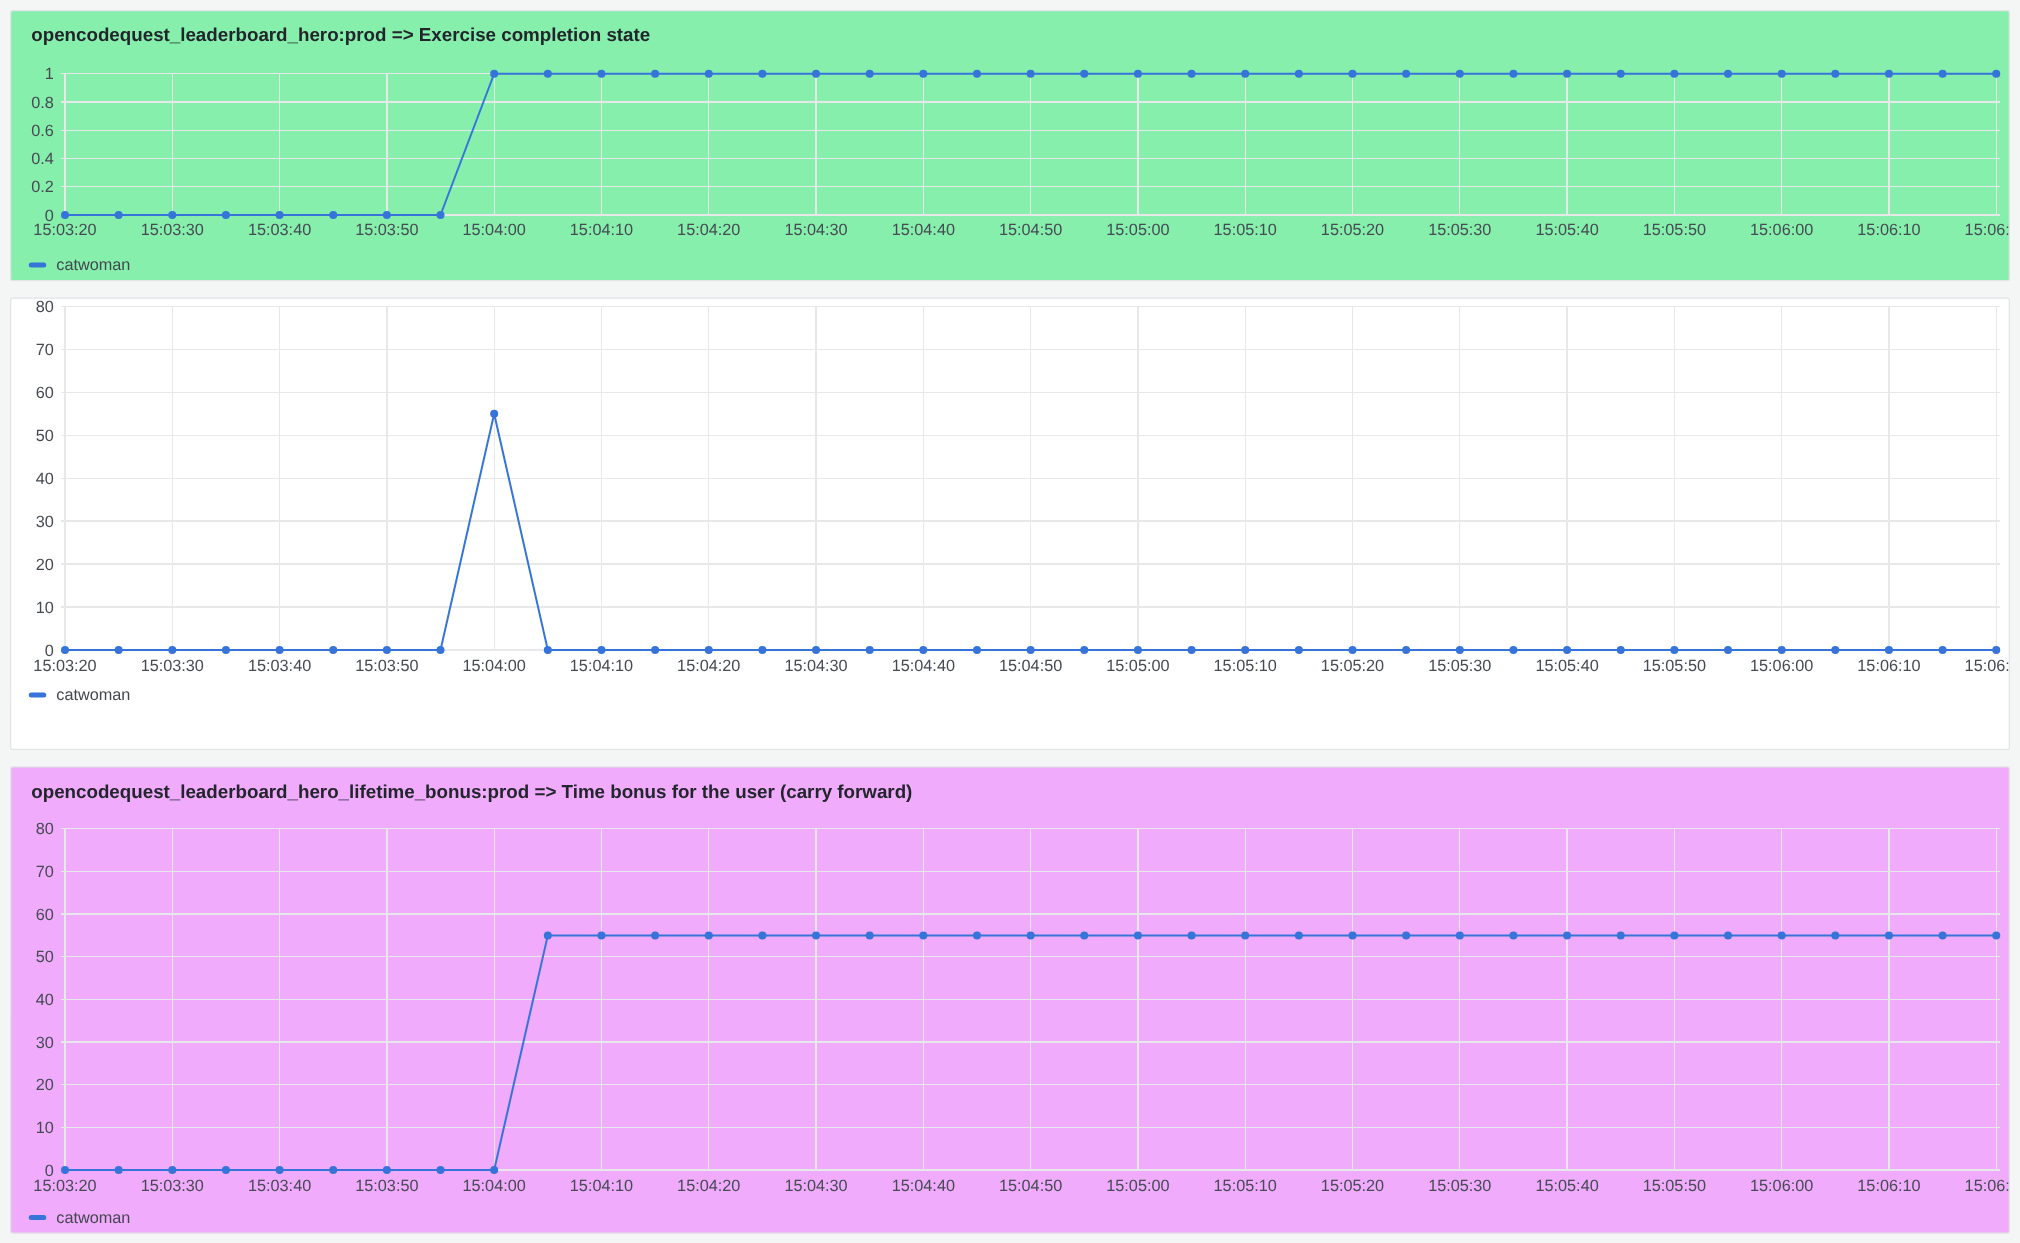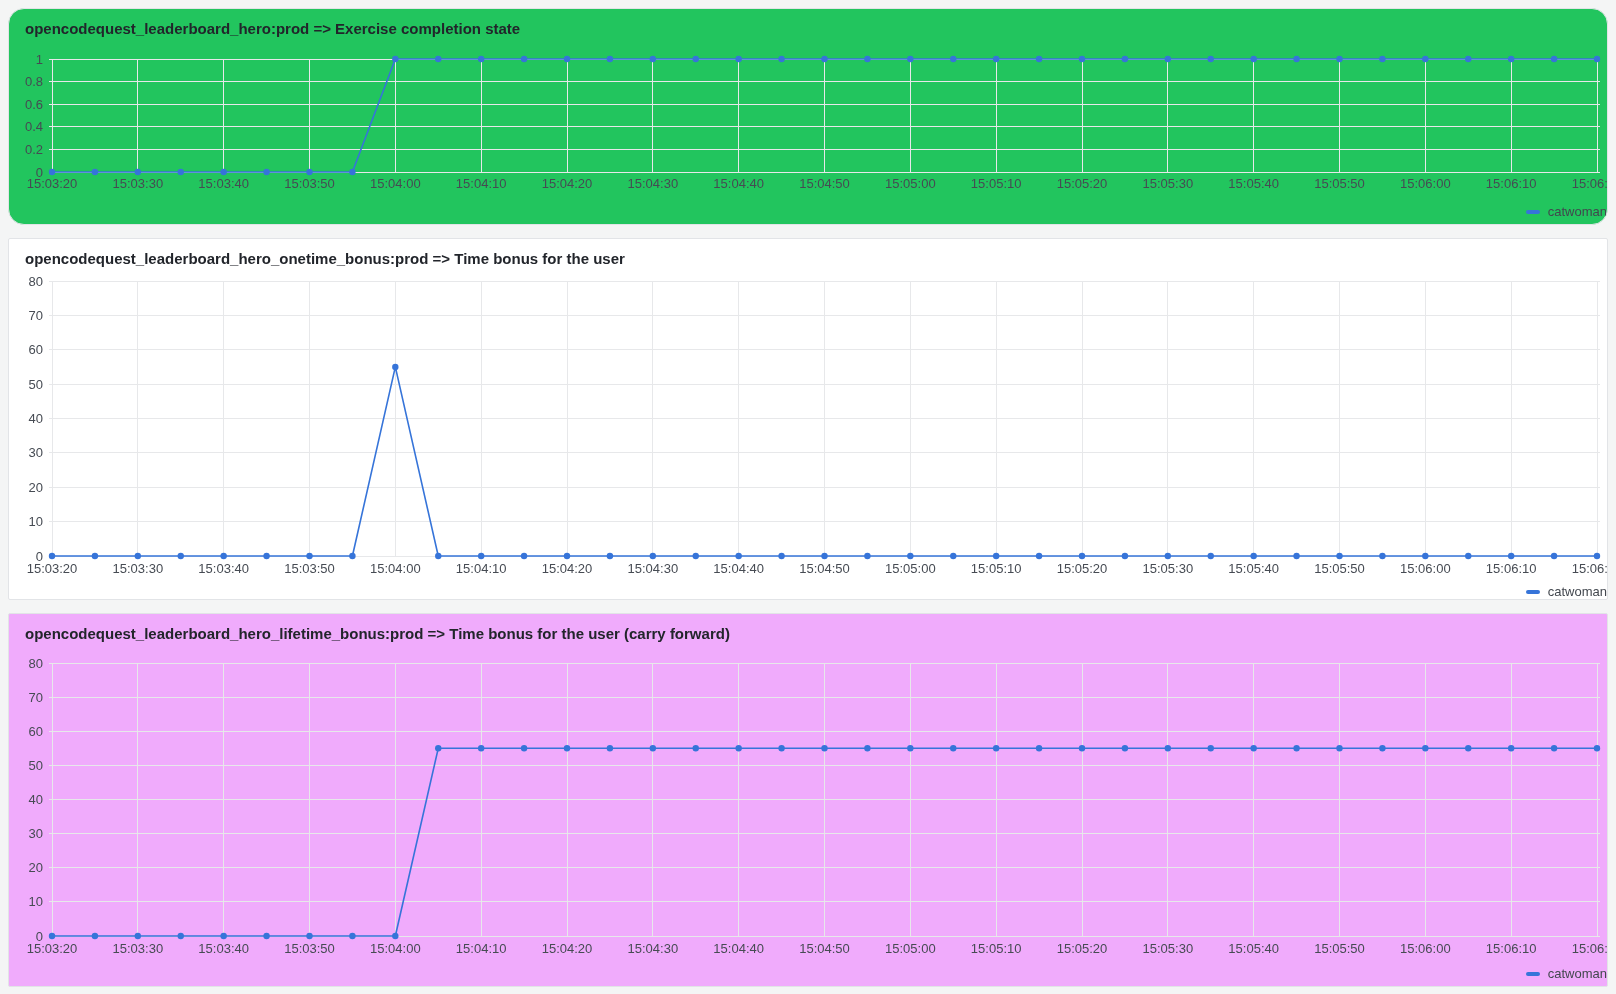--- a/index.html
+++ b/index.html
@@ -40,21 +40,20 @@
     font-weight: 600;
     color: #22252b;
     white-space: nowrap;
     cursor: pointer;
   }
   svg.chart { display: block; }
   .legend {
     margin: 4px 0 0 14px;
     display: flex;
     align-items: center;
-    justify-content: flex-end;
   }
   .legend-item {
     display: inline-flex;
     align-items: center;
     gap: 8px;
     font-size: 13px;
     color: #42474e;
     cursor: pointer;
   }
   .swatch {
@@ -63,21 +62,21 @@
     height: 4px;
     border-radius: 2px;
     background: #3674d9;
   }
 </style>
 </head>
 <body style="background: rgb(244, 245, 245);">
 
 <div class="page">
 
-  <section class="panel panel-h1" style="background: #22c55e; border-color: rgb(226, 228, 231); border-radius: 16px;">
+  <section class="panel panel-h1" style="background: #86efac; border-color: rgb(226, 228, 231);">
     <div class="panel-title" style="color: rgb(34, 37, 43);">opencodequest_leaderboard_hero:prod =&gt; Exercise completion state</div>
     <svg class="chart" width="1600" height="155" viewBox="0 0 1600 155">
         <line x1="40" y1="127" x2="1591" y2="127" stroke="#e7e8ea" stroke-width="1" shape-rendering="crispEdges"></line>
         <text x="34" y="127" text-anchor="end" dominant-baseline="central" font-size="13" fill="#464b53">0</text>
         <line x1="40" y1="104.4" x2="1591" y2="104.4" stroke="#e7e8ea" stroke-width="1" shape-rendering="crispEdges"></line>
         <text x="34" y="104.4" text-anchor="end" dominant-baseline="central" font-size="13" fill="#464b53">0.2</text>
         <line x1="40" y1="81.8" x2="1591" y2="81.8" stroke="#e7e8ea" stroke-width="1" shape-rendering="crispEdges"></line>
         <text x="34" y="81.8" text-anchor="end" dominant-baseline="central" font-size="13" fill="#464b53">0.4</text>
         <line x1="40" y1="59.2" x2="1591" y2="59.2" stroke="#e7e8ea" stroke-width="1" shape-rendering="crispEdges"></line>
         <text x="34" y="59.2" text-anchor="end" dominant-baseline="central" font-size="13" fill="#464b53">0.6</text>
@@ -164,21 +163,20 @@
       </svg>
     <div class="legend">
       <span class="legend-item" style="color: rgb(66, 71, 78);">
         <span class="swatch" style="background: rgb(54, 116, 217);"></span>
         <span>catwoman</span>
       </span>
     </div>
   </section>
 
   <section class="panel panel-h2" style="background: rgb(255, 255, 255); border-color: rgb(226, 228, 231);">
-    <div class="panel-title" style="color: rgb(34, 37, 43);">opencodequest_leaderboard_hero_onetime_bonus:prod =&gt; Time bonus for the user</div>
     <svg class="chart" width="1600" height="305" viewBox="0 0 1600 305">
         <line x1="40" y1="281" x2="1591" y2="281" stroke="#e7e8ea" stroke-width="1" shape-rendering="crispEdges"></line>
         <text x="34" y="281" text-anchor="end" dominant-baseline="central" font-size="13" fill="#464b53">0</text>
         <line x1="40" y1="246.625" x2="1591" y2="246.625" stroke="#e7e8ea" stroke-width="1" shape-rendering="crispEdges"></line>
         <text x="34" y="246.625" text-anchor="end" dominant-baseline="central" font-size="13" fill="#464b53">10</text>
         <line x1="40" y1="212.25" x2="1591" y2="212.25" stroke="#e7e8ea" stroke-width="1" shape-rendering="crispEdges"></line>
         <text x="34" y="212.25" text-anchor="end" dominant-baseline="central" font-size="13" fill="#464b53">20</text>
         <line x1="40" y1="177.875" x2="1591" y2="177.875" stroke="#e7e8ea" stroke-width="1" shape-rendering="crispEdges"></line>
         <text x="34" y="177.875" text-anchor="end" dominant-baseline="central" font-size="13" fill="#464b53">30</text>
         <line x1="40" y1="143.5" x2="1591" y2="143.5" stroke="#e7e8ea" stroke-width="1" shape-rendering="crispEdges"></line>

